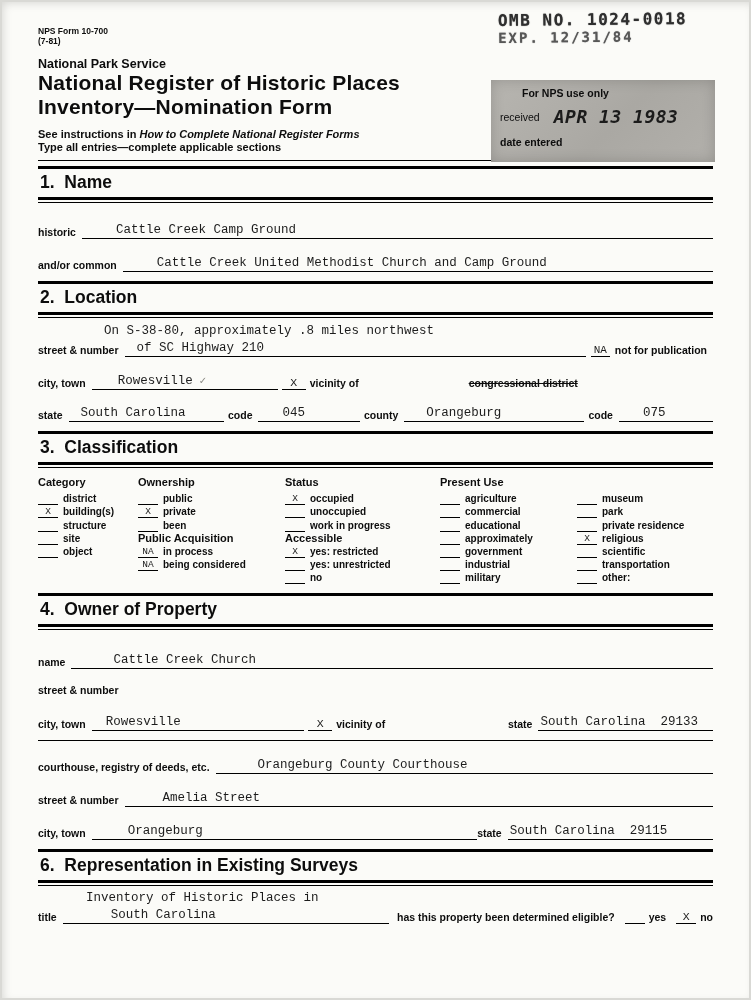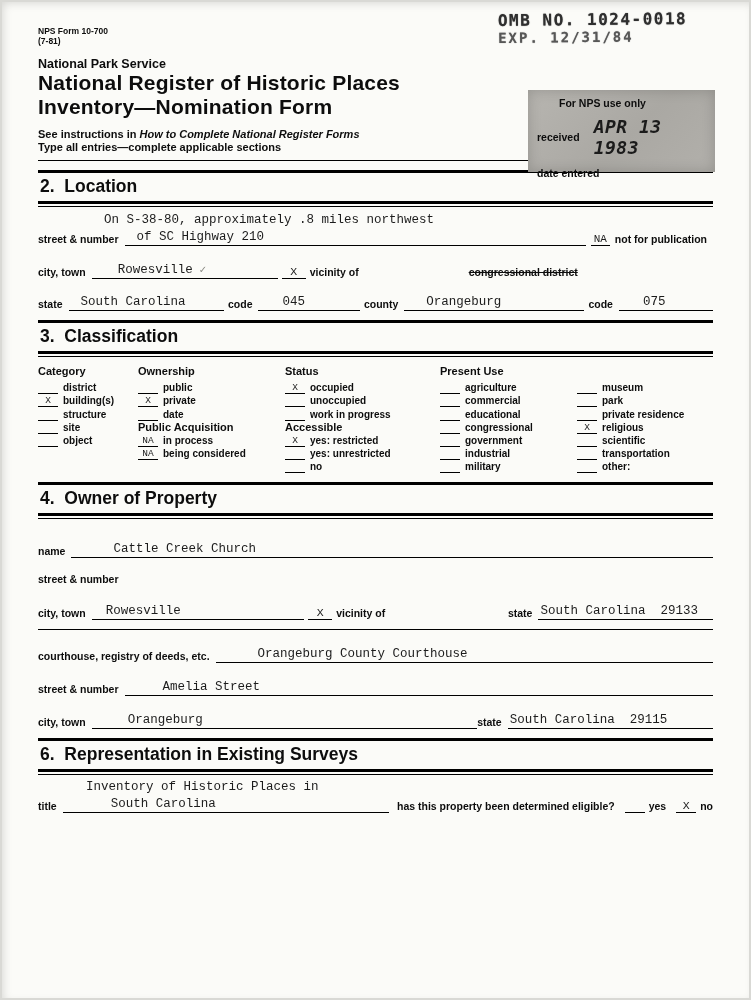--- a/index.html
+++ b/index.html
@@ -10,27 +10,27 @@
     overflow: hidden; padding: 0 38px;
     box-shadow: inset 0 0 0 2px #d9d9d5, inset 3px 3px 10px rgba(0,0,0,.15);
   }
 
   
   .form-no { position: absolute; top: 26px; left: 38px; font-size: 8.5px; font-weight: bold; line-height: 10px; }
   .omb { position: absolute; top: 10px; left: 498px; font-family: "DejaVu Sans Mono", monospace; font-weight: bold; color: #2f2f2f; transform: rotate(-0.6deg); text-shadow: 0 0 1px #666; }
   .omb-l1 { font-size: 16px; letter-spacing: 1.5px; }
   .omb-l2 { font-size: 14px; letter-spacing: 2px; opacity: .8; }
   .nps-box {
-    position: absolute; top: 90px; right: 36px; width: 187px; height: 82px;
+    position: absolute; top: 80px; right: 36px; width: 224px; height: 82px;
     background: linear-gradient(135deg, #b7b5b0 0%, #aaa8a3 55%, #b2b0ab 100%);
     box-shadow: inset 0 0 14px rgba(0,0,0,.18); padding: 7px 9px;
   }
   .nps-title { font-size: 10.5px; font-weight: bold; margin-left: 22px; }
   .nps-received { display: flex; align-items: center; margin-top: 7px; }
-  .nps-lbl { font-size: 10.5px; font-weight: bold; }
+  .nps-lbl { font-size: 10.5px; font-weight: normal; }
   .stamp { font-family: "DejaVu Sans Mono", monospace; font-weight: bold; font-size: 18px; letter-spacing: .5px; margin-left: 14px; color: #1b1b1b; font-style: italic; }
   .date-entered { font-size: 10.5px; font-weight: bold; margin-top: 9px; }
 
   .header-block { padding-top: 56px; }
   .dept { font-size: 13.5px; font-weight: bold; }
   .agency { font-size: 12.5px; font-weight: bold; margin-top: 1px; }
   .big-title { font-size: 21px; font-weight: bold; line-height: 24px; letter-spacing: .2px; }
   .instr { font-size: 11px; font-weight: bold; margin-top: 9px; }
   .instr .it { font-style: italic; }
   .instr2 { font-size: 11px; font-weight: bold; margin-top: 1px; }
@@ -87,20 +87,34 @@
     <div class="agency">National Park Service</div>
     <div class="big-title">
       <div>National Register of Historic Places</div>
       <div>Inventory—Nomination Form</div>
     </div>
     <div class="instr"><span>See instructions in </span><span class="it">How to Complete National Register Forms</span></div>
     <div class="instr2">Type all entries—complete applicable sections</div>
     <div class="thin-rule"></div>
   </div>
 
+  <div class="sec" style="margin-top:5px">
+    <div class="sec-head">1.  Name</div>
+    <div class="sec-rule"></div>
+
+    <div class="frow" style="margin-top:17px">
+      <span class="flabel">historic</span>
+      <span class="fline" style="padding-left:34px"><span class="fval">Cattle Creek Camp Ground</span></span>
+    </div>
+
+    <div class="frow" style="margin-top:14px">
+      <span class="flabel">and/or common</span>
+      <span class="fline" style="padding-left:34px"><span class="fval">Cattle Creek United Methodist Church and Camp Ground</span></span>
+    </div>
+  </div>
 
   <div class="sec">
     <div class="sec-head">2.  Location</div>
     <div class="sec-rule"></div>
 
     <div class="typed-above" style="margin-top:6px; margin-left:66px">On S-38-80, approximately .8 miles northwest</div>
     <div class="frow">
       <span class="flabel">street &amp; number</span>
       <span class="fline" style="padding-left:12px"><span class="fval">of SC Highway 210</span></span>
       <span class="na-mark">NA</span>
@@ -164,21 +178,21 @@
         <div class="citem">
             <span class="cmark"></span>
             <span class="clabel">public</span>
           </div>
         <div class="citem">
             <span class="cmark">X</span>
             <span class="clabel">private</span>
           </div>
         <div class="citem">
             <span class="cmark"></span>
-            <span class="clabel">date</span>
+            <span class="clabel">been</span>
           </div>
         <div class="csub">Public Acquisition</div>
         <div class="citem">
             <span class="cmark">NA</span>
             <span class="clabel">in process</span>
           </div>
         <div class="citem">
             <span class="cmark">NA</span>
             <span class="clabel">being considered</span>
           </div>
@@ -222,21 +236,21 @@
         <div class="citem">
             <span class="cmark"></span>
             <span class="clabel">commercial</span>
           </div>
         <div class="citem">
             <span class="cmark"></span>
             <span class="clabel">educational</span>
           </div>
         <div class="citem">
             <span class="cmark"></span>
-            <span class="clabel">congressional</span>
+            <span class="clabel">approximately</span>
           </div>
         <div class="citem">
             <span class="cmark"></span>
             <span class="clabel">government</span>
           </div>
         <div class="citem">
             <span class="cmark"></span>
             <span class="clabel">industrial</span>
           </div>
         <div class="citem">

